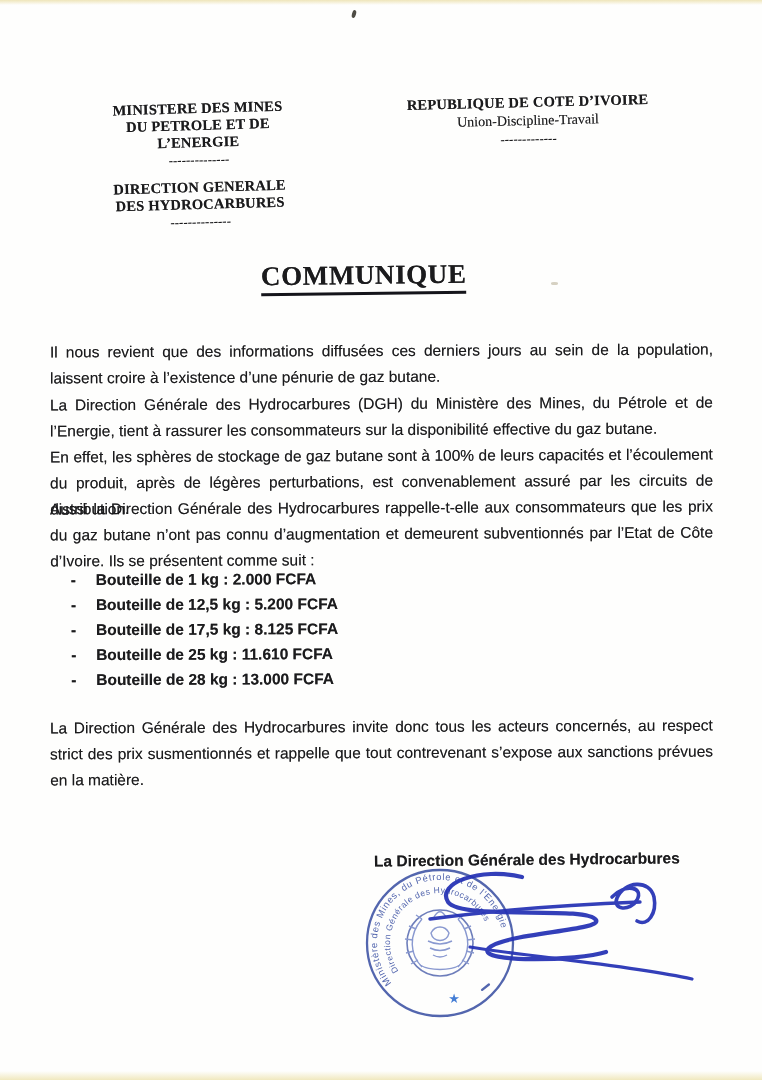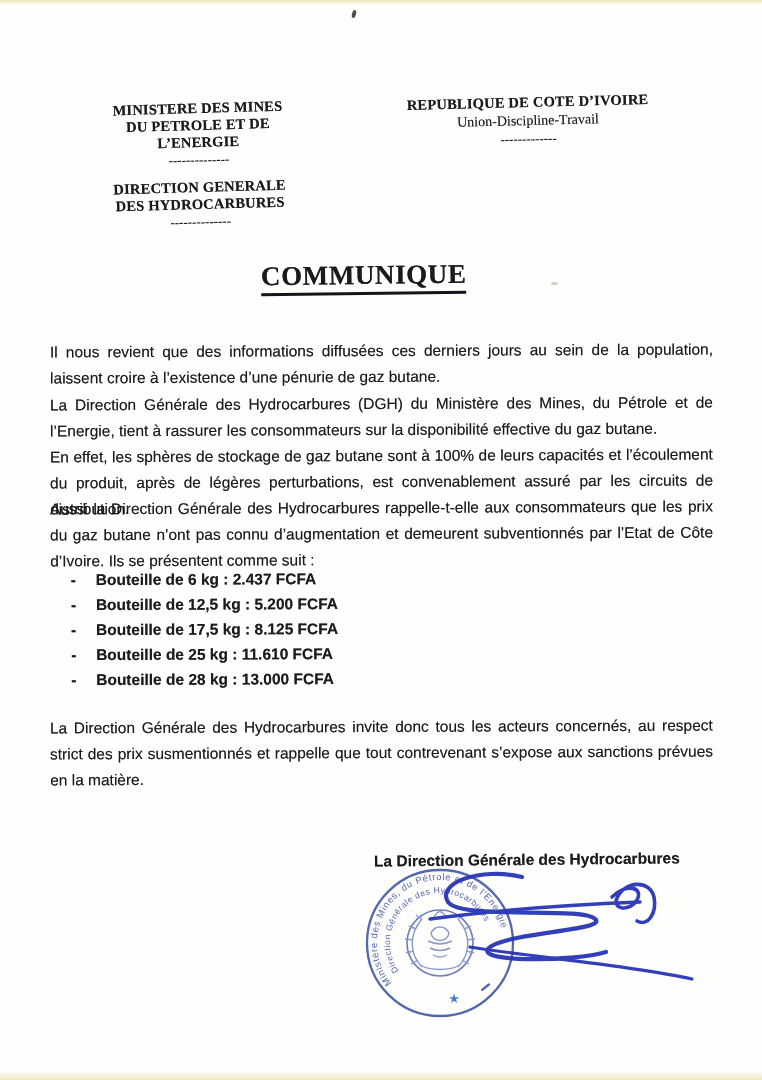--- a/index.html
+++ b/index.html
@@ -112,21 +112,21 @@
   </h1>
 
   <p class="para p1">Il nous revient que des informations diffusées ces derniers jours au sein de la population, laissent croire à l’existence d’une pénurie de gaz butane.</p>
   <p class="para p2">La Direction Générale des Hydrocarbures (DGH) du Ministère des Mines, du Pétrole et de l’Energie, tient à rassurer les consommateurs sur la disponibilité effective du gaz butane.</p>
   <p class="para p3">En effet, les sphères de stockage de gaz butane sont à 100% de leurs capacités et l’écoulement du produit, après de légères perturbations, est convenablement assuré par les circuits de distribution.</p>
   <p class="para p4">Aussi la Direction Générale des Hydrocarbures rappelle-t-elle aux consommateurs que les prix du gaz butane n’ont pas connu d’augmentation et demeurent subventionnés par l’Etat de Côte d’Ivoire. Ils se présentent comme suit :</p>
 
   <ul class="price-list">
     <li>
       <span class="li-dash">-</span>
-      <span class="li-text">Bouteille de 6 kg : 2.437 FCFA</span>
+      <span class="li-text">Bouteille de 1 kg : 2.000 FCFA</span>
     </li>
     <li>
       <span class="li-dash">-</span>
       <span class="li-text">Bouteille de 12,5 kg : 5.200 FCFA</span>
     </li>
     <li>
       <span class="li-dash">-</span>
       <span class="li-text">Bouteille de 17,5 kg : 8.125 FCFA</span>
     </li>
     <li>

